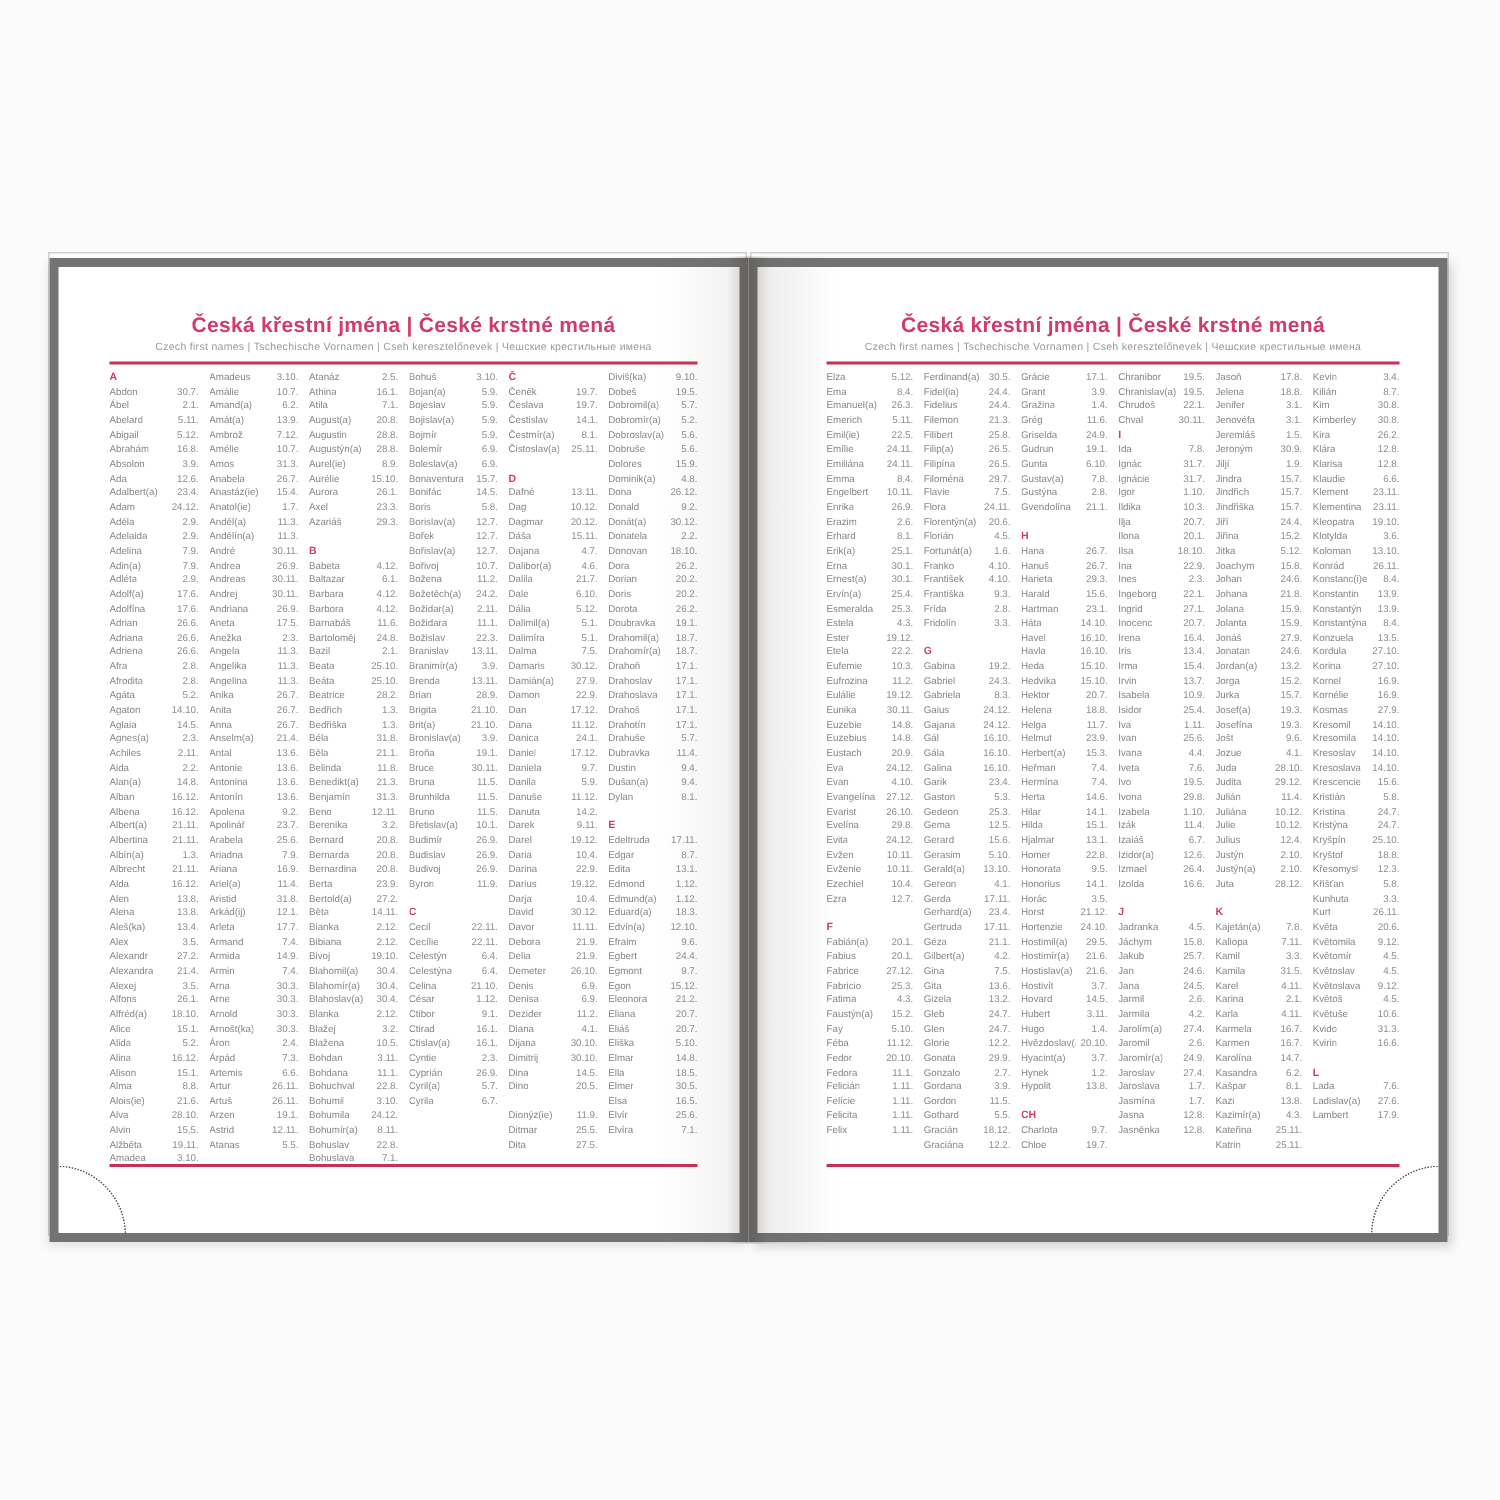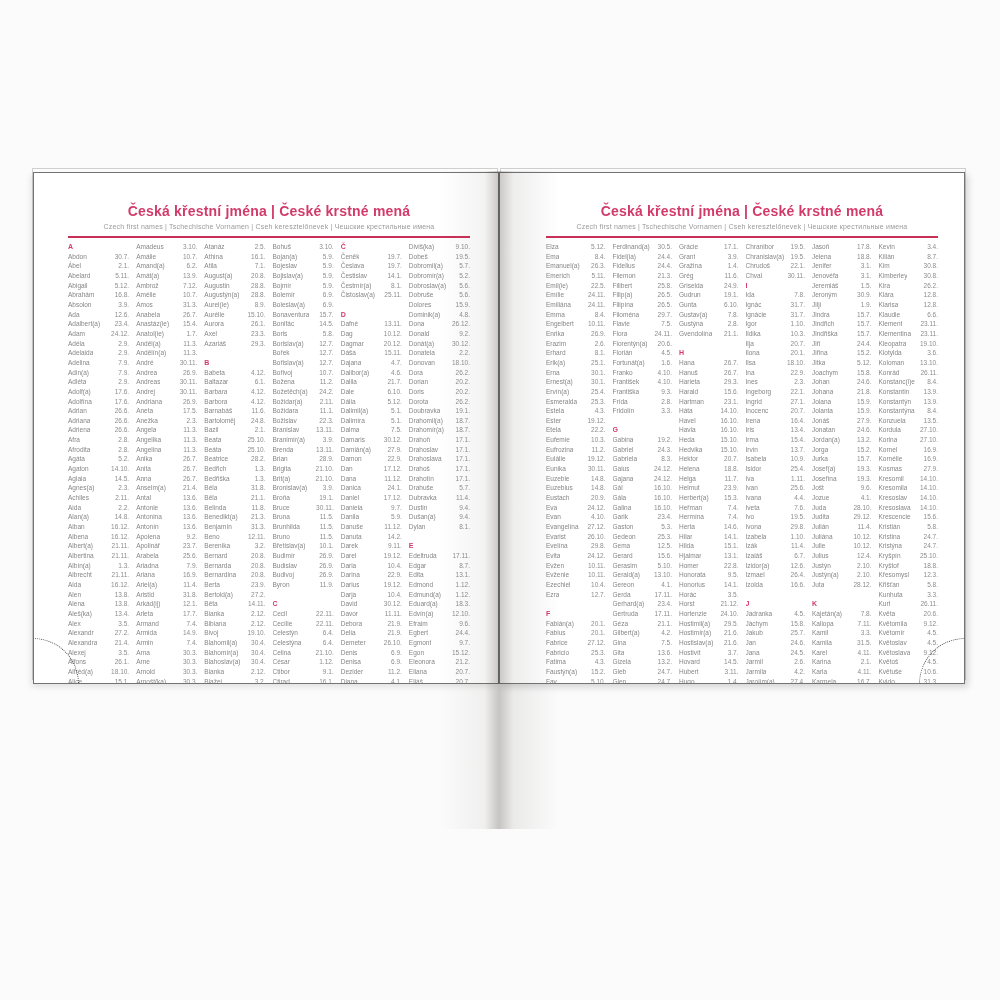--- a/index.html
+++ b/index.html
@@ -4,22 +4,22 @@
 <style>
   html,body{margin:0;padding:0;}
   body{
     width:1000px;height:1000px;position:relative;
     background:#fbfbfb;
     font-family:"Liberation Sans", sans-serif;
     overflow:hidden;
   }
   .spread{position:absolute;left:33px;top:172px;width:932px;height:656px;}
   .page{
-    position:absolute;top:0;width:466px;height:512px;
-    background:#ffffff;border:1px solid #737373;box-sizing:border-box;
+    position:absolute;top:0;width:466px;height:656px;
+    background:#ffffff;border:6px solid #737373;box-sizing:border-box;
     overflow:hidden;
   }
   .page.left{left:0;box-shadow:-2px 3px 6px rgba(0,0,0,0.10), -1px -4px 0 -1px #fdfdfd, -1px -4px 0 0 #cfcfcf;}
   .page.right{left:466px;box-shadow:3px 3px 7px rgba(0,0,0,0.16), 1px -4px 0 -1px #fdfdfd, 1px -4px 0 0 #cfcfcf;}
   .gutter{
     position:absolute;left:406px;top:-1px;width:120px;height:658px;pointer-events:none;z-index:5;
     background:linear-gradient(to right, rgba(0,0,0,0) 0%, rgba(90,85,80,0.07) 38%, rgba(60,55,50,0.28) 50%, rgba(90,85,80,0.10) 62%, rgba(0,0,0,0) 100%);
   }
   .page-inner{position:absolute;left:0;top:0;right:0;bottom:0;padding:30px 28px 0 34px;box-sizing:border-box;}
   .page.right .page-inner{padding:30px 26px 0 46px;}

